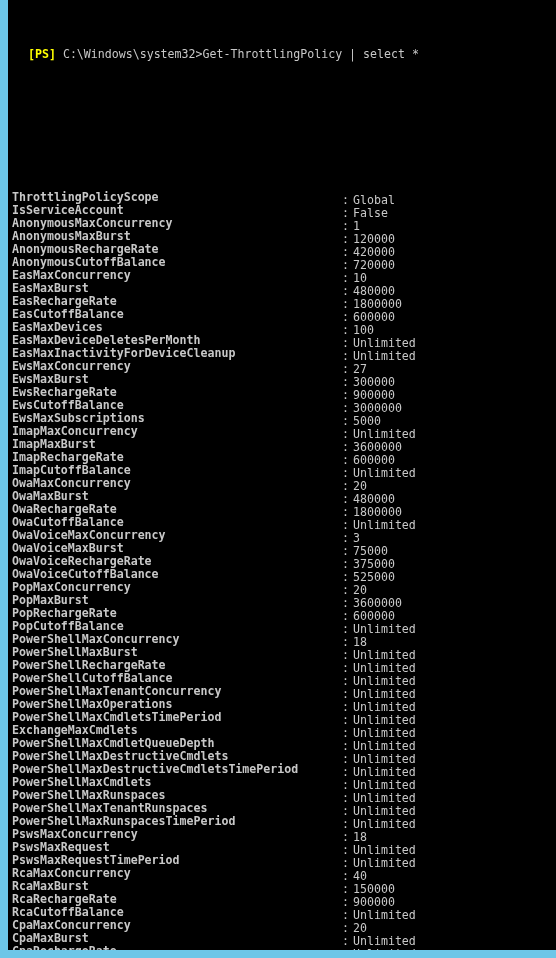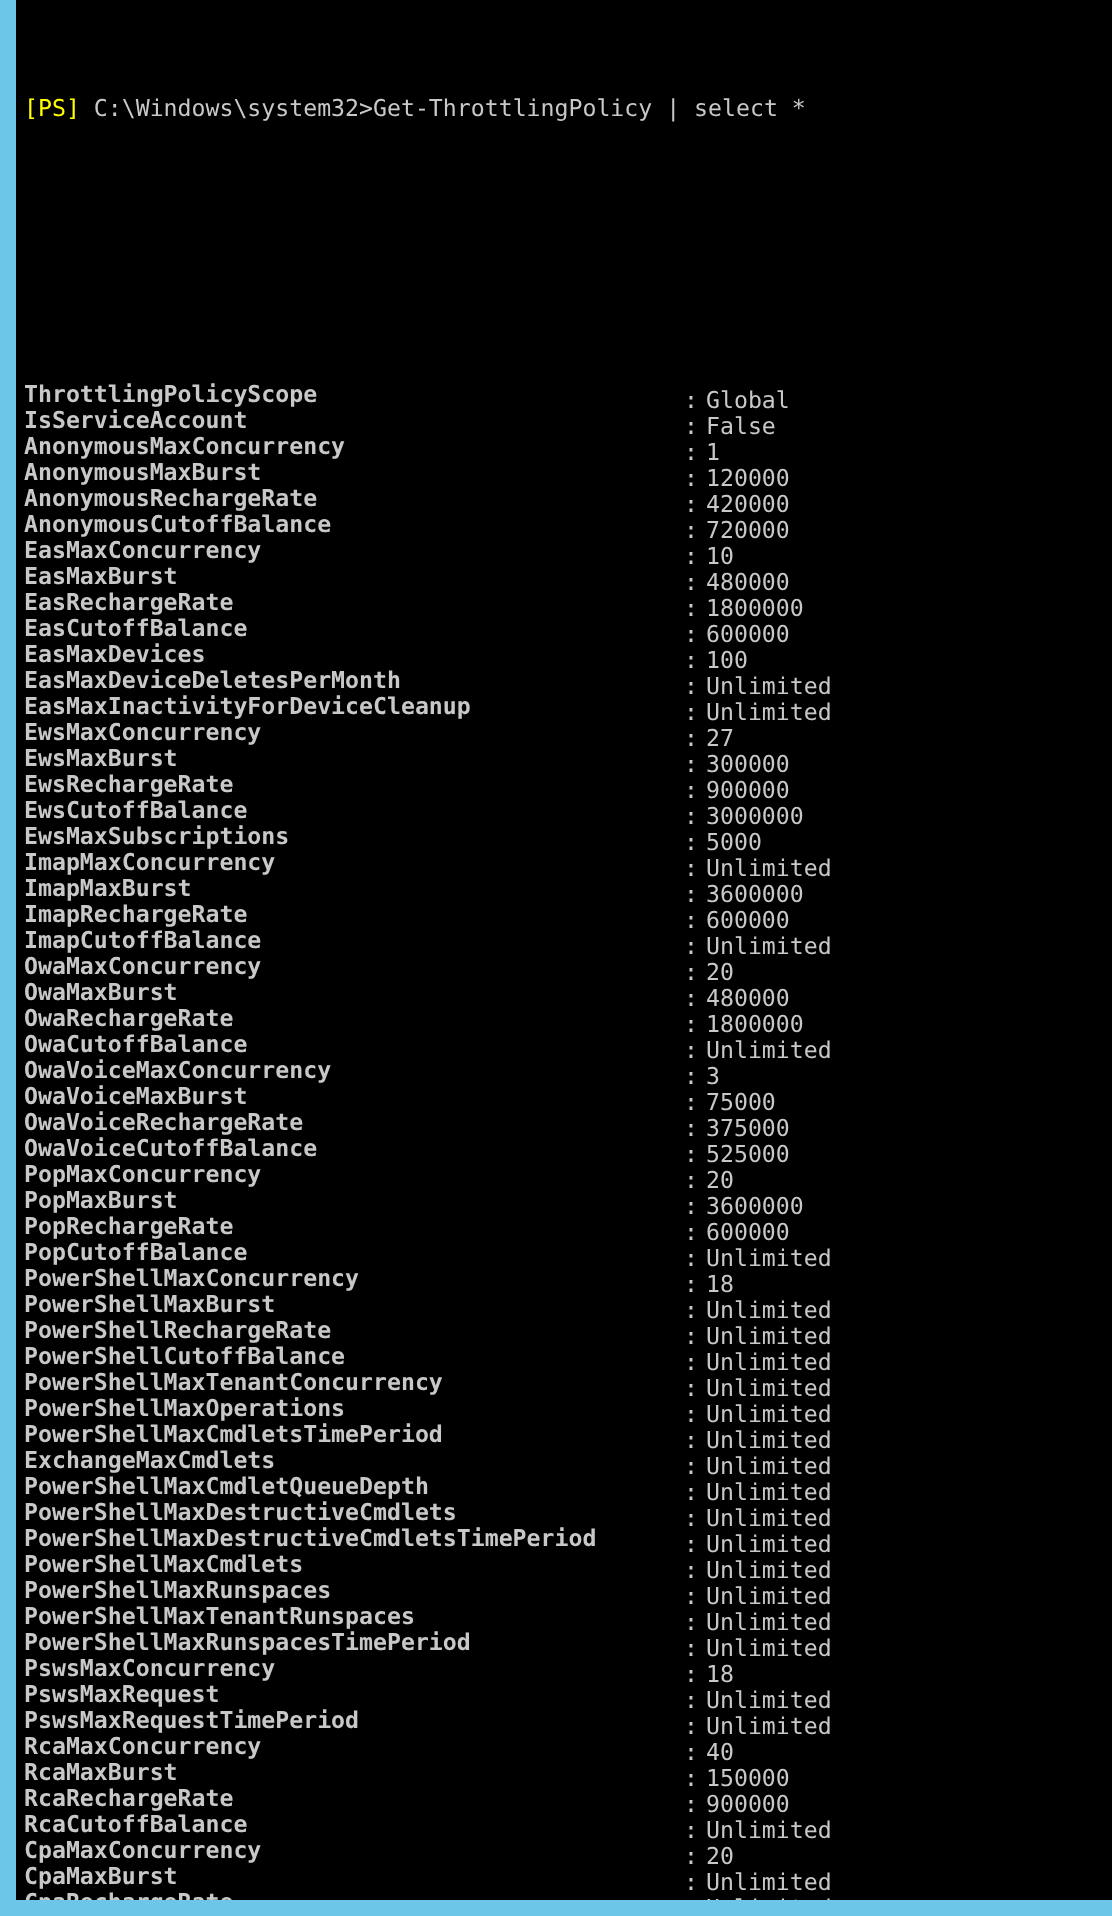--- a/index.html
+++ b/index.html
@@ -48,21 +48,22 @@
     white-space: pre;
     font-family: "DejaVu Sans Mono", "Liberation Mono", monospace;
   }
 
   .blank-line { height: 13px; }
 
   
   .prompt-line { height: 13px; }
   .ps-tag {
     color: #FFFF00;
-    font-weight: normal;
+    font-weight: bold;
+    margin-left: 16px;
   }
   .prompt-path { color: #C8C8C8; text-align: right; }
   .prompt-cmd  { color: #C8C8C8; margin-top: 21px; }
 
   
   .prop-name {
     display: inline-block;
     width: 330px;
     overflow: hidden;
     color: #C8C8C8;

